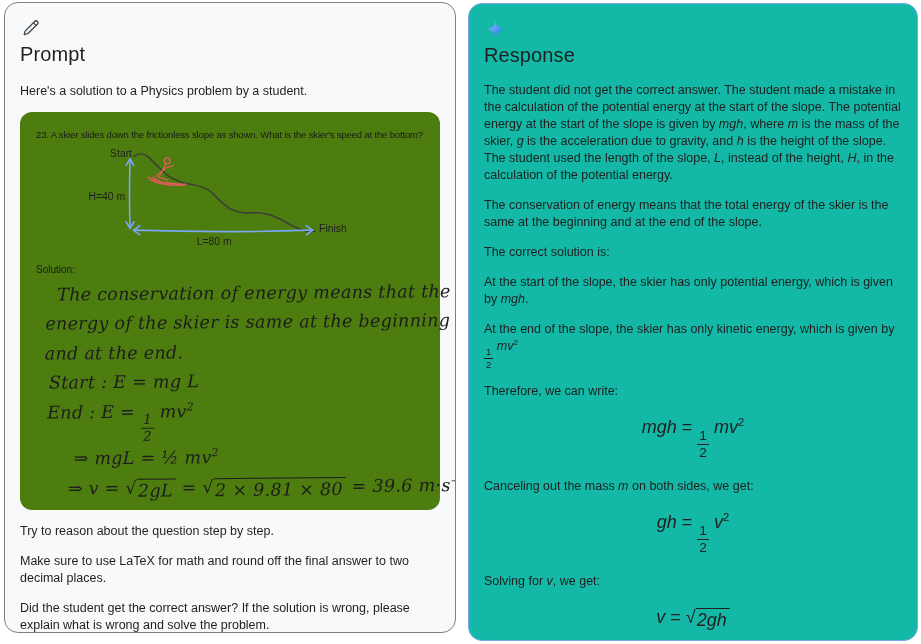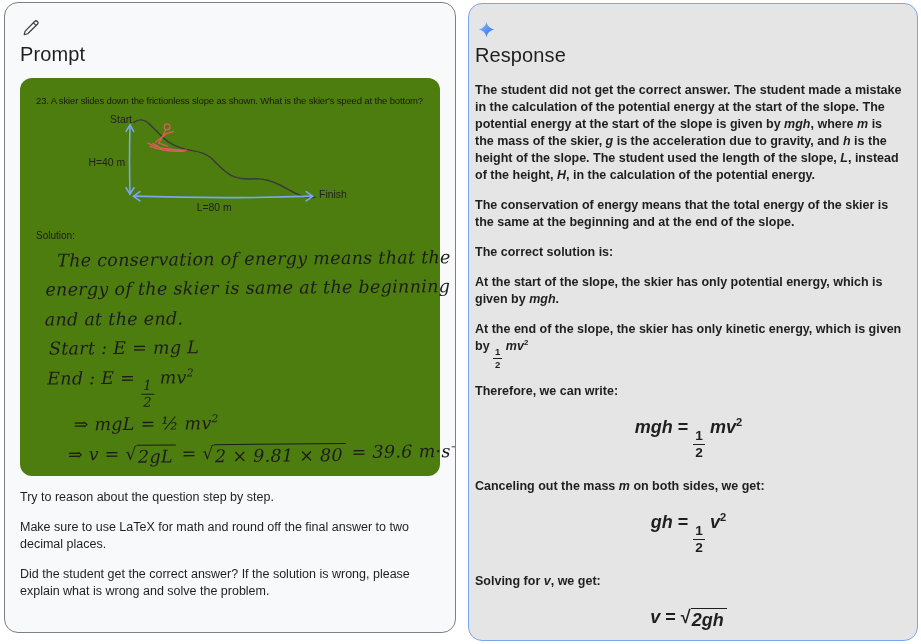--- a/index.html
+++ b/index.html
@@ -1,39 +1,39 @@
 <!DOCTYPE html>
 <html><head>
 <meta charset="utf-8">
 <style>
   html,body{margin:0;padding:0;background:#ffffff;}
   body{width:921px;height:644px;font-family:"Liberation Sans",sans-serif;color:#1f1f1f;}
   .stage{position:relative;width:921px;height:644px;background:#ffffff;overflow:hidden;}
   .panel{position:absolute;box-sizing:border-box;border-radius:14px;overflow:hidden;}
   .panel-left{left:4px;top:2px;width:452px;height:631px;background:#f8f9fa;border:1px solid #7d8084;padding:14px 15px 14px 15px;}
-  .panel-right{left:468px;top:3px;width:450px;height:638px;background:#e5e5e5;border:1.5px solid #79a6ee;padding:14px 15px 10px 6px;}
+  .panel-right{left:468px;top:3px;width:450px;height:638px;background:#14b8a6;border:1.5px solid #79a6ee;padding:14px 15px 10px 15px;}
   .icon-wrap{height:20px;margin:2px 0 4px 2px;}
   .panel-title{font-size:20px;font-weight:500;letter-spacing:.1px;margin:0;color:#1f1f1f;}
   .intro{font-size:12.5px;line-height:1.35;margin:17px 0 0;}
   .card{background:#4d7c0f;border-radius:12px;margin-top:12px;padding:17px 16px 8px;}
   .question{font-size:9.5px;font-weight:500;letter-spacing:-.15px;white-space:nowrap;color:#1a1a1a;}
   .diagram{display:block;width:100%;margin-top:3px;}
   .solution-label{font-size:10px;color:#1a1a1a;margin-top:15px;}
   .handwriting{font-family:"DejaVu Serif",serif;font-style:italic;font-size:17.5px;color:#1c1c1e;margin-top:4px;transform:rotate(-.5deg);letter-spacing:.3px;}
   .hw-line{line-height:1.68;white-space:nowrap;}
   .handwriting .hw-line:nth-child(1){margin-left:22px;}
   .handwriting .hw-line:nth-child(2){margin-left:10px;}
   .handwriting .hw-line:nth-child(3){margin-left:9px;}
   .handwriting .hw-line:nth-child(4){margin-left:13px;}
   .handwriting .hw-line:nth-child(5){margin-left:11px;}
   .handwriting .hw-line:nth-child(6){margin-left:37px;}
   .handwriting .hw-line:nth-child(7){margin-left:31px;}
   .instructions p{font-size:12.5px;line-height:1.35;margin:13px 0 0;}
   .response-body{margin-top:15px;}
-  .response-body p{font-size:12.5px;line-height:1.36;margin:0 0 13px;font-weight:bold;}
+  .response-body p{font-size:12.5px;line-height:1.36;margin:0 0 13px;}
   .response-body p.eq{text-align:center;margin:15px 0 17px;font-size:18px;}
   i{font-style:italic;}
   .frac{display:inline-flex;flex-direction:column;vertical-align:-.52em;text-align:center;line-height:1.05;font-size:.76em;}
   .frac .num{border-bottom:1px solid currentColor;padding:0 2px 1px;}
   .frac .den{padding-top:1px;}
   .sqrt{display:inline-flex;align-items:flex-start;}
   .sqrt .radix{line-height:1.05;}
   .sqrt .radicand{border-top:1.2px solid currentColor;padding:1px 3px 0 1px;line-height:1.15;}
   sup{font-size:.62em;line-height:0;vertical-align:super;}
 </style>
@@ -43,20 +43,21 @@
 <div class="stage">
 
   <section class="panel panel-left">
     <div class="icon-wrap">
       <svg width="17" height="17" viewBox="0 0 18 18" aria-hidden="true">
         <path d="M13.4 2.6 a2 2 0 0 1 2.9 2.9 L6.0 15.6 L2.3 16.6 L3.3 12.9 Z" fill="none" stroke="#3c4043" stroke-width="1.3" stroke-linejoin="round"></path>
         <path d="M12.1 4.1 L14.8 6.8" fill="none" stroke="#3c4043" stroke-width="1.3"></path>
       </svg>
     </div>
     <h1 class="panel-title">Prompt</h1>
+    <p class="intro">Here's a solution to a Physics problem by a student.</p>
 
     <div class="card">
       <div class="question">23. A skier slides down the frictionless slope as shown. What is the skier's speed at the bottom?</div>
 
       <svg class="diagram" viewBox="0 0 392 106" height="106">
 
         <path d="M99,13 C104,9 110,10 115,15 C122,22 127,28 134,33 C141,37.5 150,40.5 158,41.5 C165,42.5 171,44 177,49 C184,56 189,62 197,66.5 C204,70 212,70.5 220,70 C229,69.5 238,72 246,76 C254,80 260,84 268,87 C273,89 278,89.5 282,88.5" fill="none" stroke="#3a3a3a" stroke-width="1.5" stroke-linecap="round"></path>
 
         <g stroke="#e05c5c" stroke-width="1.3" fill="none" stroke-linecap="round">
           <circle cx="132.5" cy="17.5" r="3"></circle>

